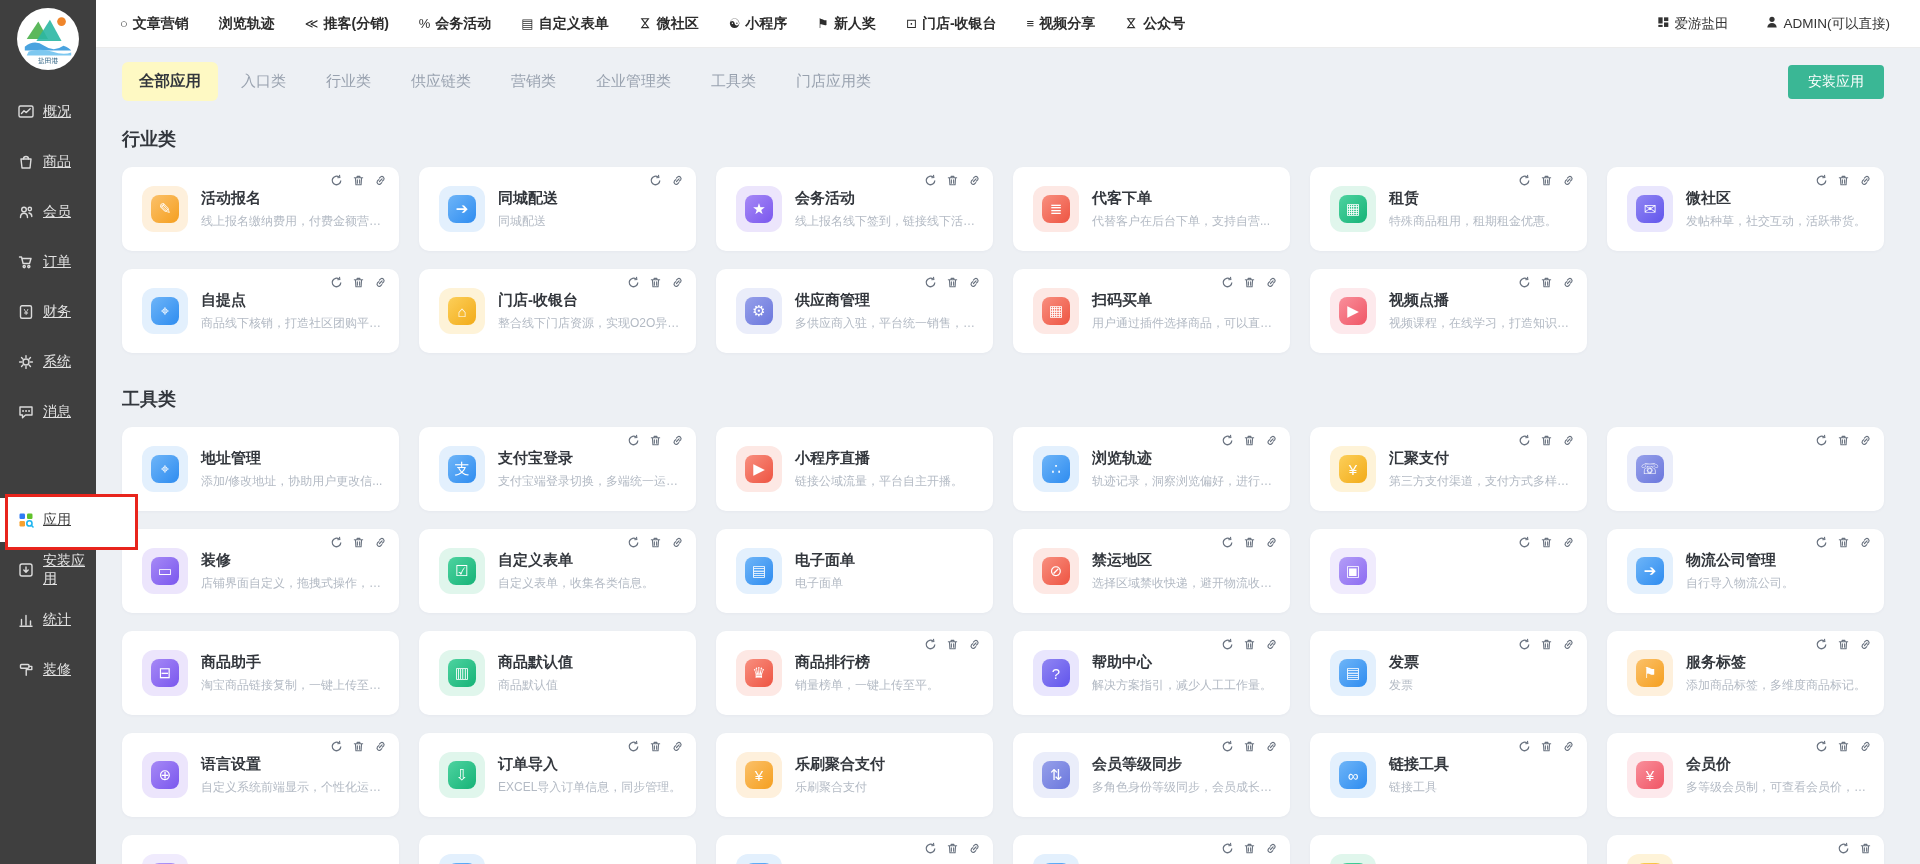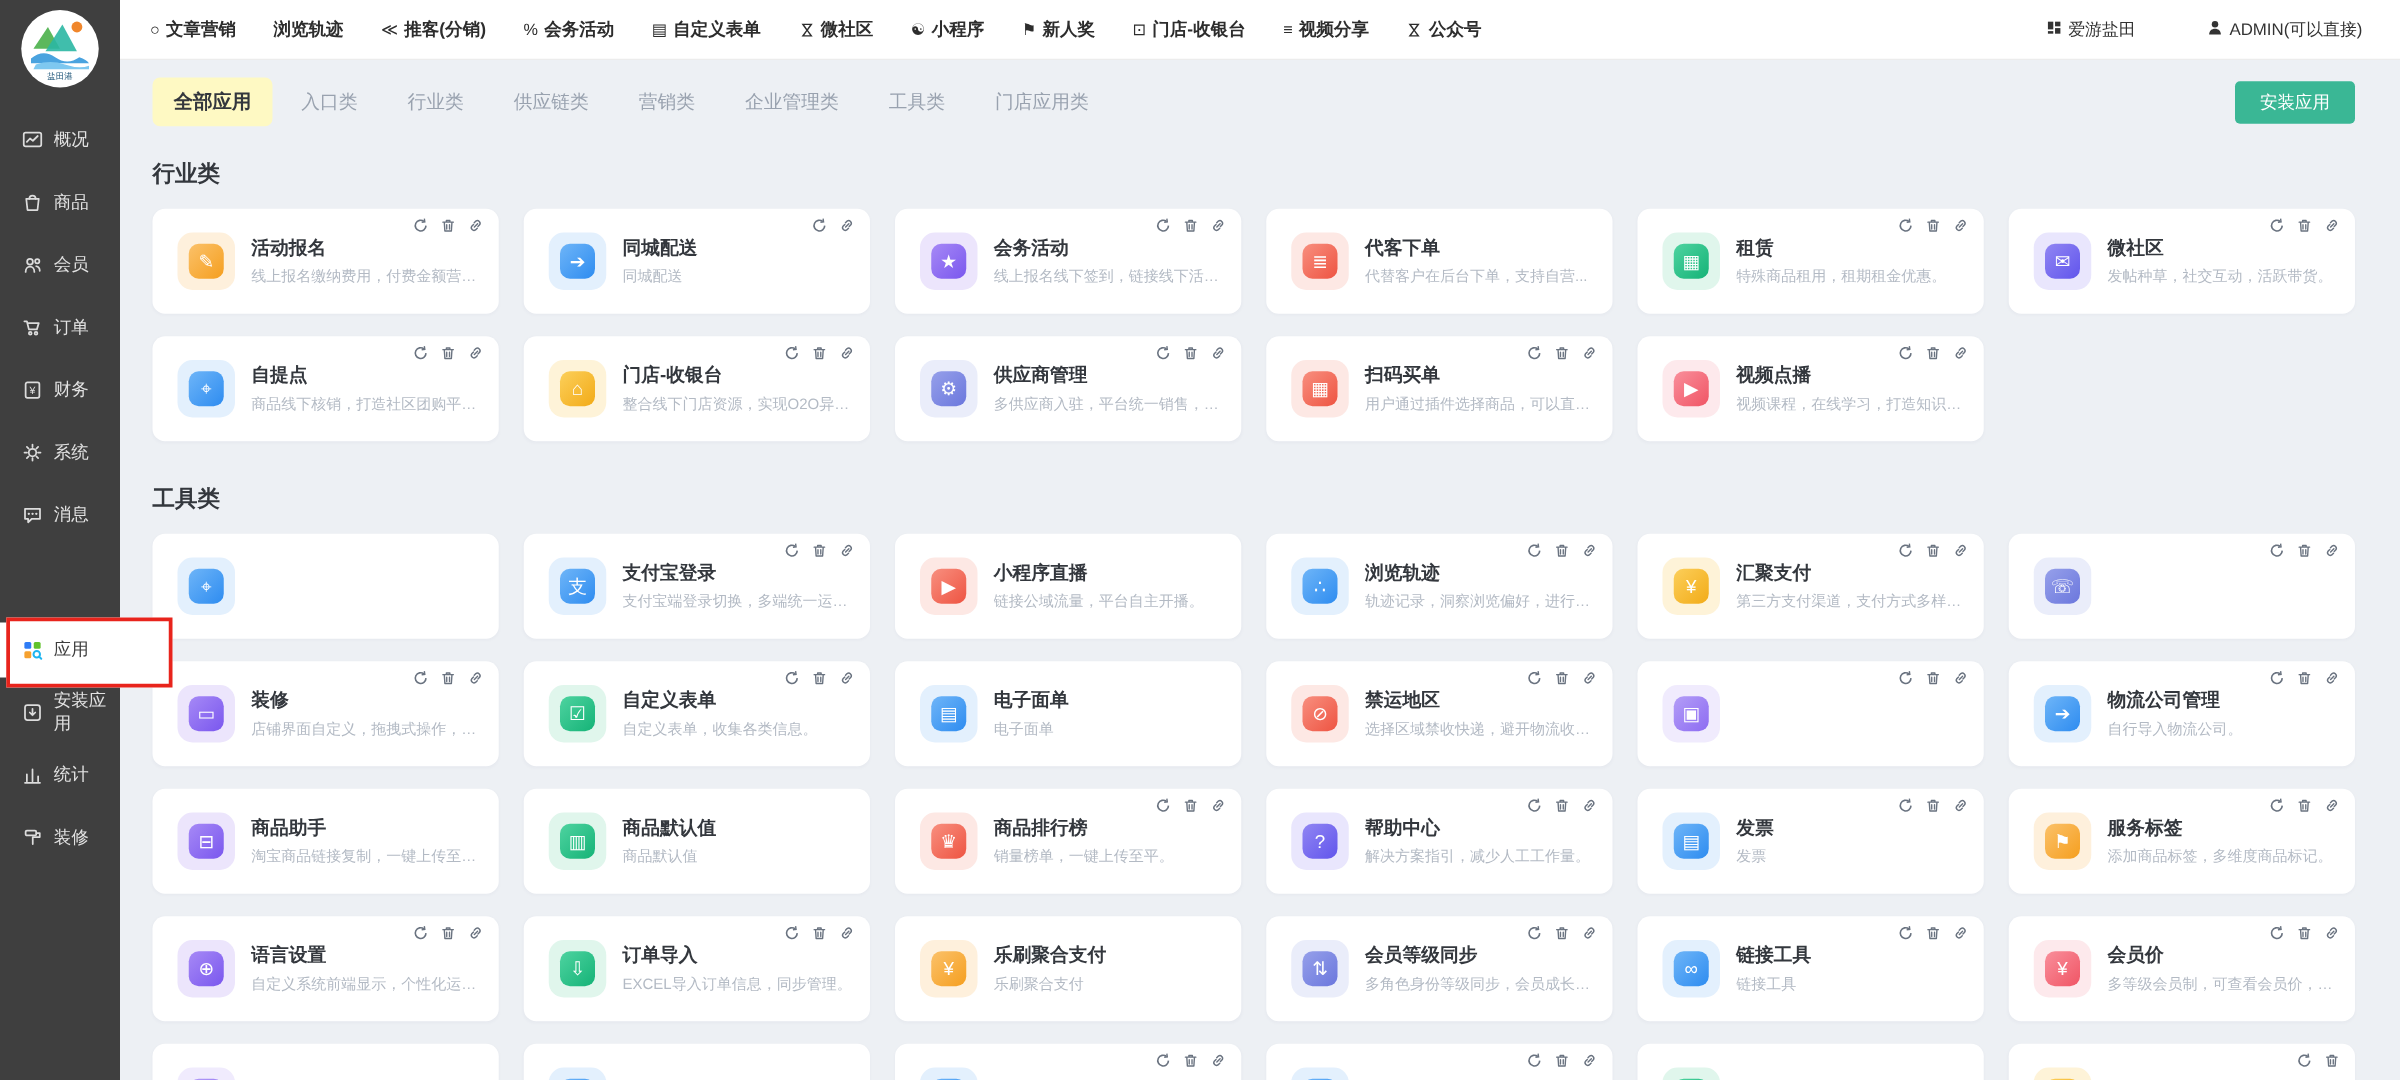--- a/index.html
+++ b/index.html
@@ -14,30 +14,30 @@
     display:flex; align-items:center; justify-content:center; overflow:hidden; }
   .side-nav { margin-top:20px; }
   .side-item { position:relative; height:44px; margin-bottom:6px; display:flex;
     align-items:center; gap:8px; padding-left:17px; color:#e2e2e2; font-size:14px;
     cursor:pointer; }
   .side-item .s-icon { width:18px; height:18px; display:flex; align-items:center; justify-content:center; }
   .side-item.gap-above { margin-top:64px; }
   .side-item.active { background:#fff; color:#3d3d3d;text-align:center; }
   .side-item.annotated::before { content:""; position:absolute; left:5px; top:-4px;
     width:127px; height:50px; background:#fff; border:3px solid #e8241c; z-index:0; }
-  .side-item > * { position:relative; z-index:1; }
+  .side-item > * { position:relative; z-index:1;text-decoration:underline; }
 
   
   .topnav { position:absolute; left:96px; top:0; width:1824px; height:48px; background:#fff;
     border-bottom:1px solid #ececec; display:flex; align-items:center; padding:0 30px 0 24px; z-index:10; }
   .nav-items { display:flex; align-items:center; gap:30px; }
   .nav-item { display:flex; align-items:center; gap:5px; font-size:14px; font-weight:700;
     color:#2d2d2d; cursor:pointer; white-space:nowrap; }
   .nav-item .n-glyph { font-size:13px; font-weight:400; }
-  .nav-right { margin-left:auto; display:flex; align-items:flex-end; gap:56px; }
+  .nav-right { margin-left:auto; display:flex; align-items:flex-end; gap:36px; }
   .nav-right .nav-item { font-weight:400; font-size:13.5px; color:#333; }
   .rot90 { display:inline-block; transform:rotate(90deg); }
 
   
   .content { position:absolute; left:96px; top:48px; width:1824px; height:816px;
     padding:14px 36px 0 26px; }
 
   .toolbar { display:flex; align-items:center; }
   .tabs { display:flex; align-items:center; gap:6px; }
   .tab { padding:9px 17px; font-size:15px; color:#99a2af; cursor:pointer; border-radius:6px; white-space:nowrap; }
@@ -550,20 +550,24 @@
             <div class="card-desc">视频课程，在线学习，打造知识付...</div>
           </div>
         </div>
       </div>
       <h2 class="section-title second">工具类</h2>
       <div class="grid">
         <div class="card">
           <span class="app-icon" style="background: rgb(227, 240, 253);">
             <span class="app-glyph" style="background: linear-gradient(135deg, rgb(110, 181, 248), rgb(46, 140, 240));">⌖</span>
           </span>
+          <div class="card-body">
+            <div class="card-title">地址管理</div>
+            <div class="card-desc">添加/修改地址，协助用户更改信...</div>
+          </div>
         </div>
         <div class="card">
           <div class="card-actions">
             <span class="act">
               <svg viewBox="0 0 14 14">
                 <path d="M11.6 7 a4.6 4.6 0 1 1 -1.7-3.6" fill="none" stroke="currentColor" stroke-width="1.4"></path>
                 <path d="M10.2 1 l.4 2.7 -2.7.4" fill="none" stroke="currentColor" stroke-width="1.2"></path>
               </svg>
             </span>
             <span class="act">

